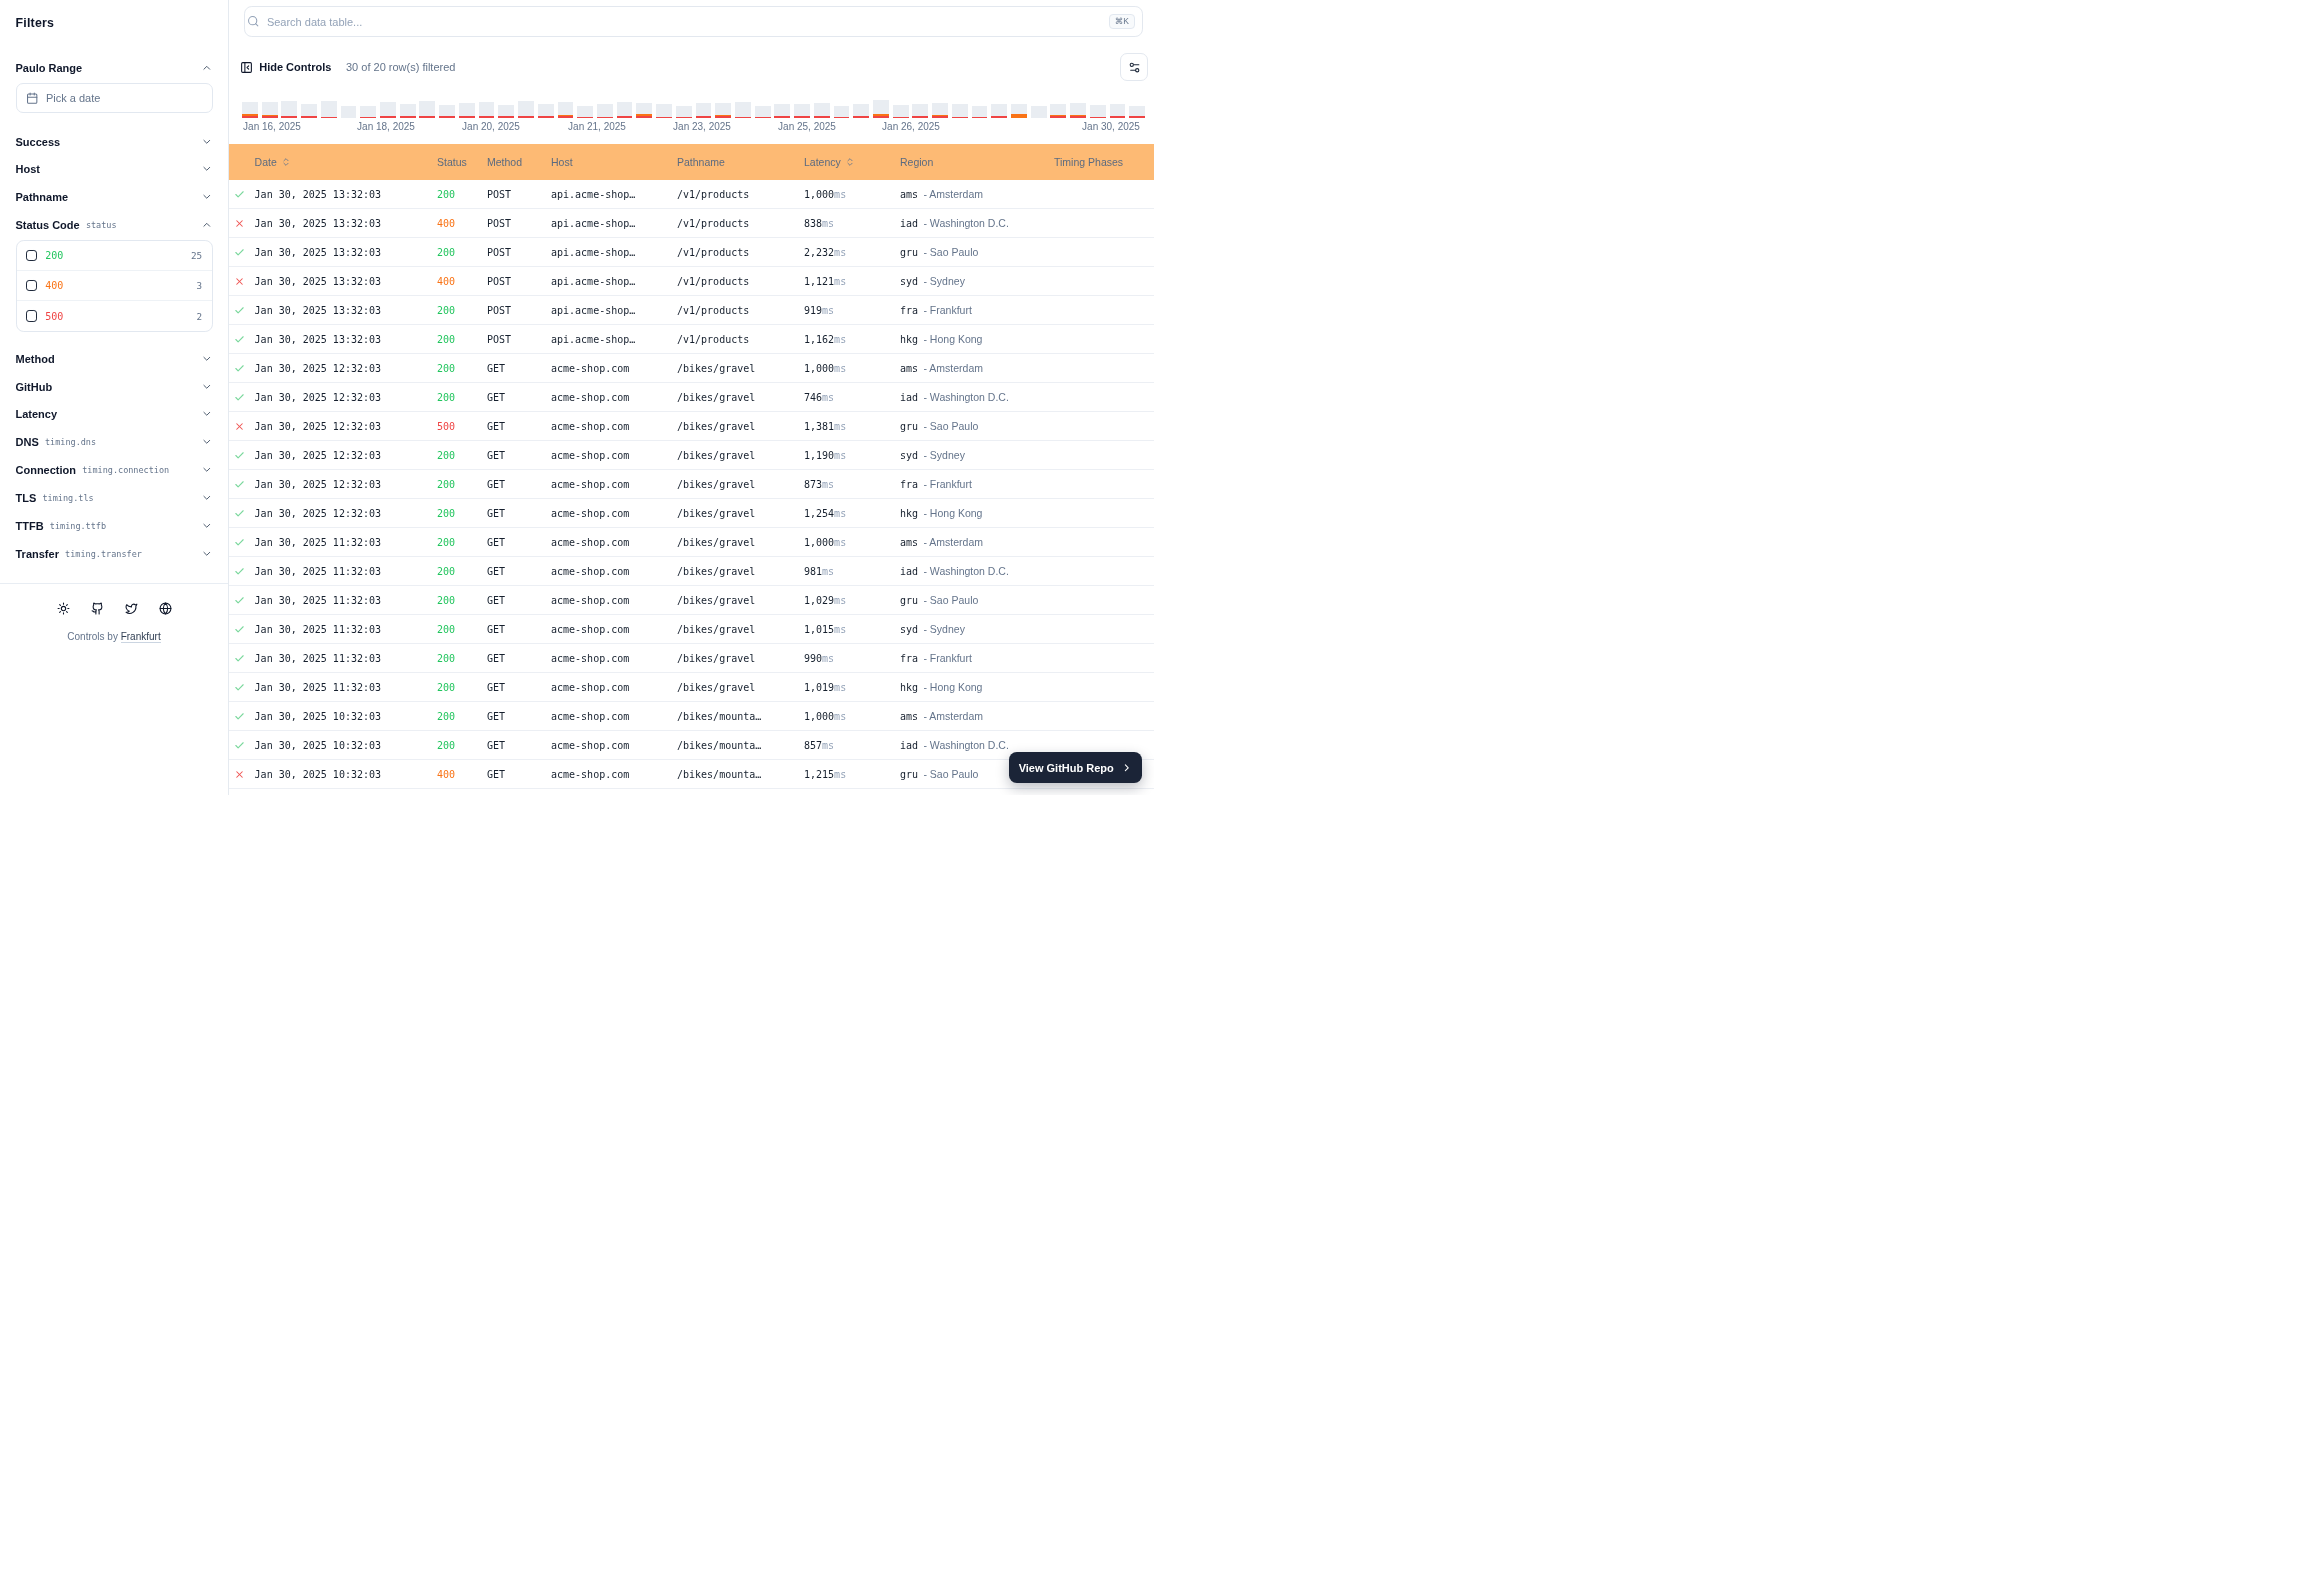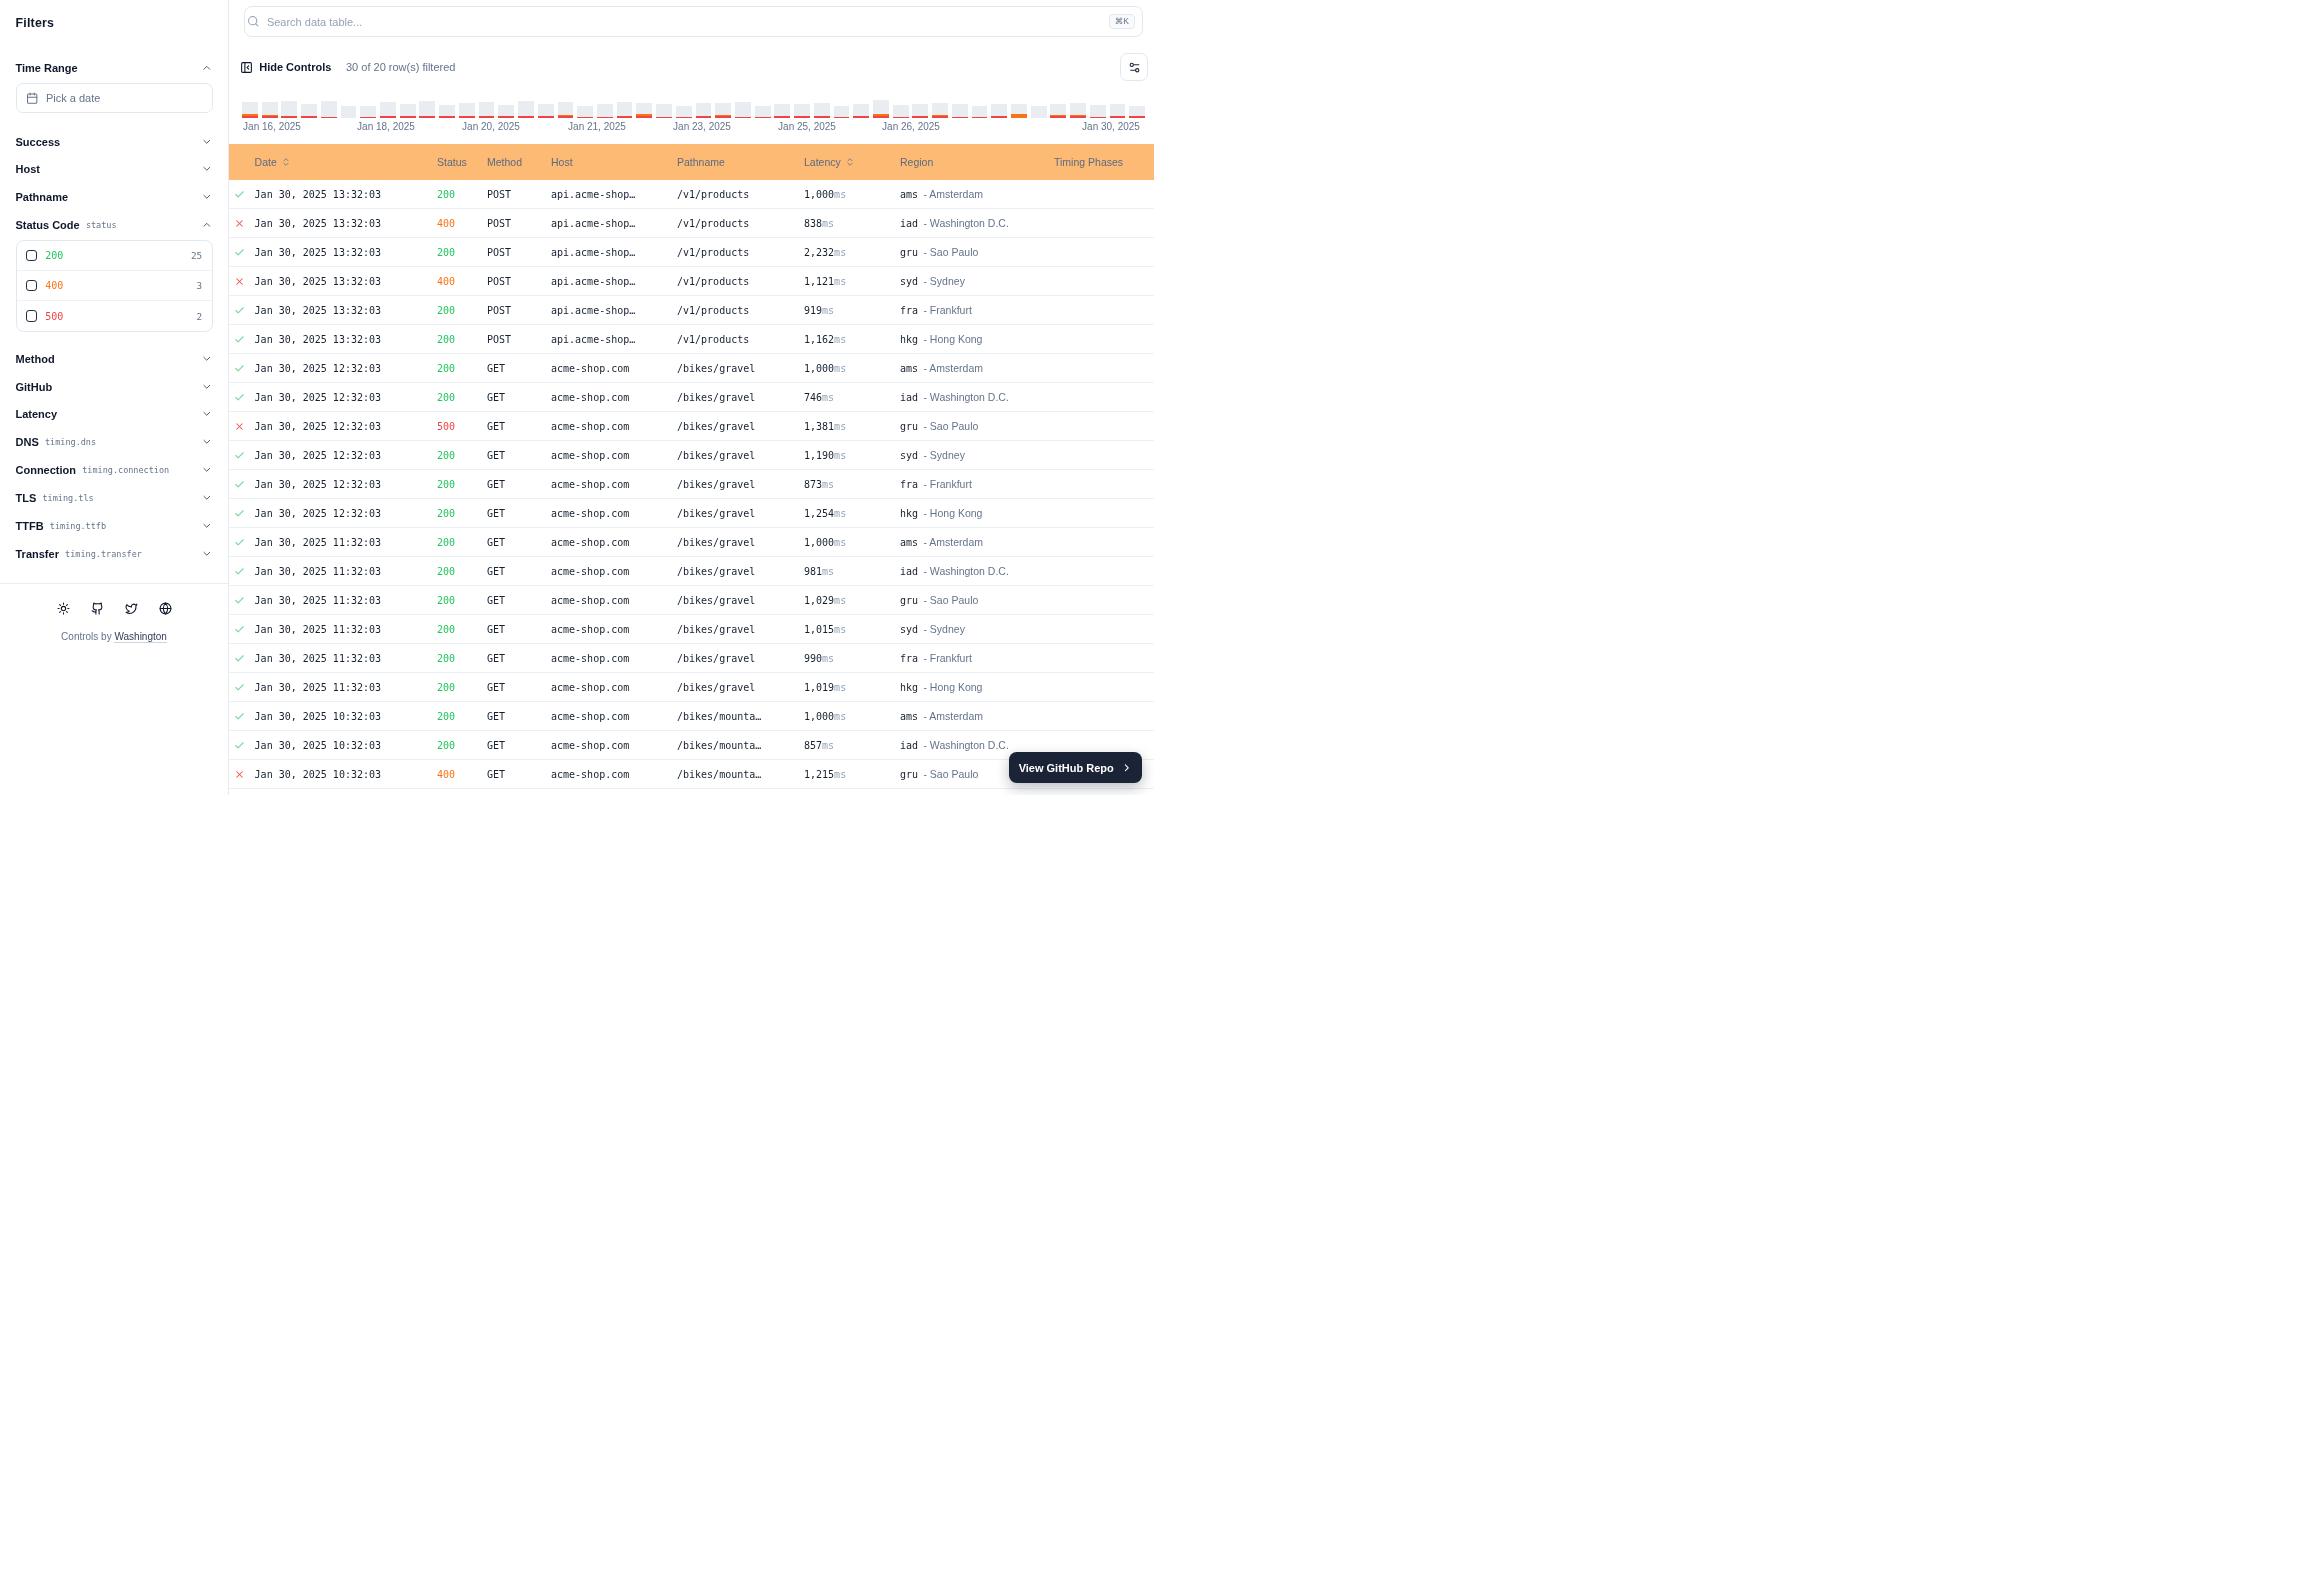--- a/index.html
+++ b/index.html
@@ -71,21 +71,21 @@
 </style>
 </head>
 <body>
 
 <div class="app">
 
   <aside class="sidebar">
     <div class="sb-title">Filters</div>
 
     <div class="sec" style="top:59px">
-      <span class="sec-label">Time Range</span>
+      <span class="sec-label">Paulo Range</span>
       <svg class="chev" width="11.6" height="11.6" viewBox="0 0 24 24" fill="none" stroke="#475569" stroke-width="2" stroke-linecap="round" stroke-linejoin="round">
           <path d="m18 15-6-6-6 6"></path>
         </svg>
     </div>
 
     <div class="datepicker">
       <svg width="12.4" height="12.4" viewBox="0 0 24 24" fill="none" stroke="#64748b" stroke-width="2" stroke-linecap="round" stroke-linejoin="round">
           <rect x="3" y="4" width="18" height="18" rx="2"></rect>
           <path d="M16 2v4M8 2v4M3 10h18"></path>
         </svg>
@@ -212,21 +212,21 @@
       <a>
           <svg width="13" height="13" viewBox="0 0 24 24" fill="none" stroke="currentColor" stroke-width="2" stroke-linecap="round" stroke-linejoin="round">
             <circle cx="12" cy="12" r="10"></circle>
             <path d="M12 2a14.5 14.5 0 0 0 0 20 14.5 14.5 0 0 0 0-20"></path>
             <path d="M2 12h20"></path>
           </svg>
         </a>
     </div>
     <div class="powered">
       <span>Controls by</span>
-      <b>Washington</b>
+      <b>Frankfurt</b>
     </div>
   </aside>
 
   <div class="main">
 
     <div class="search">
       <svg width="12.4" height="12.4" viewBox="0 0 24 24" fill="none" stroke="#94a3b8" stroke-width="2" stroke-linecap="round" stroke-linejoin="round">
           <circle cx="11" cy="11" r="8"></circle>
           <path d="m21 21-4.35-4.35"></path>
         </svg>

